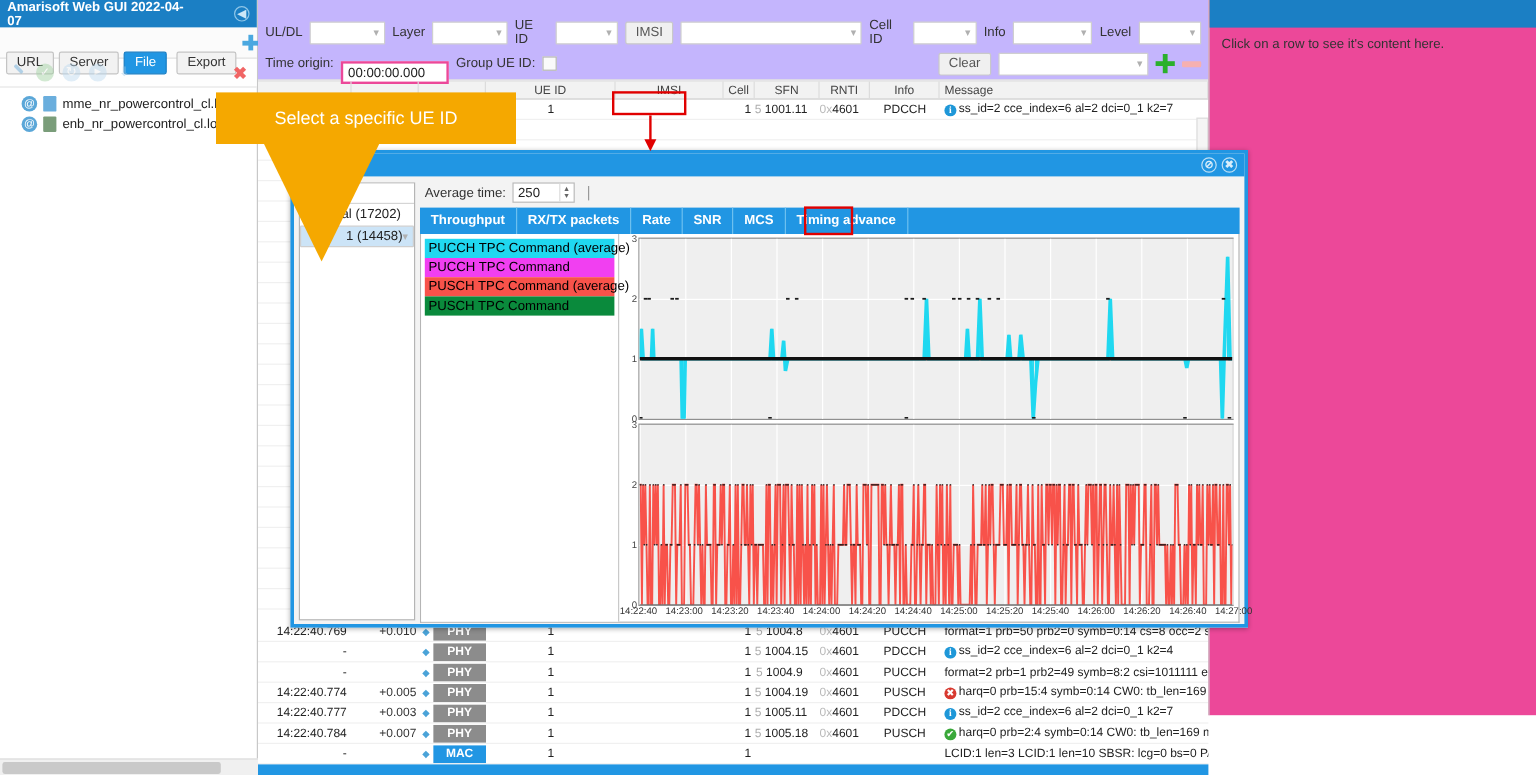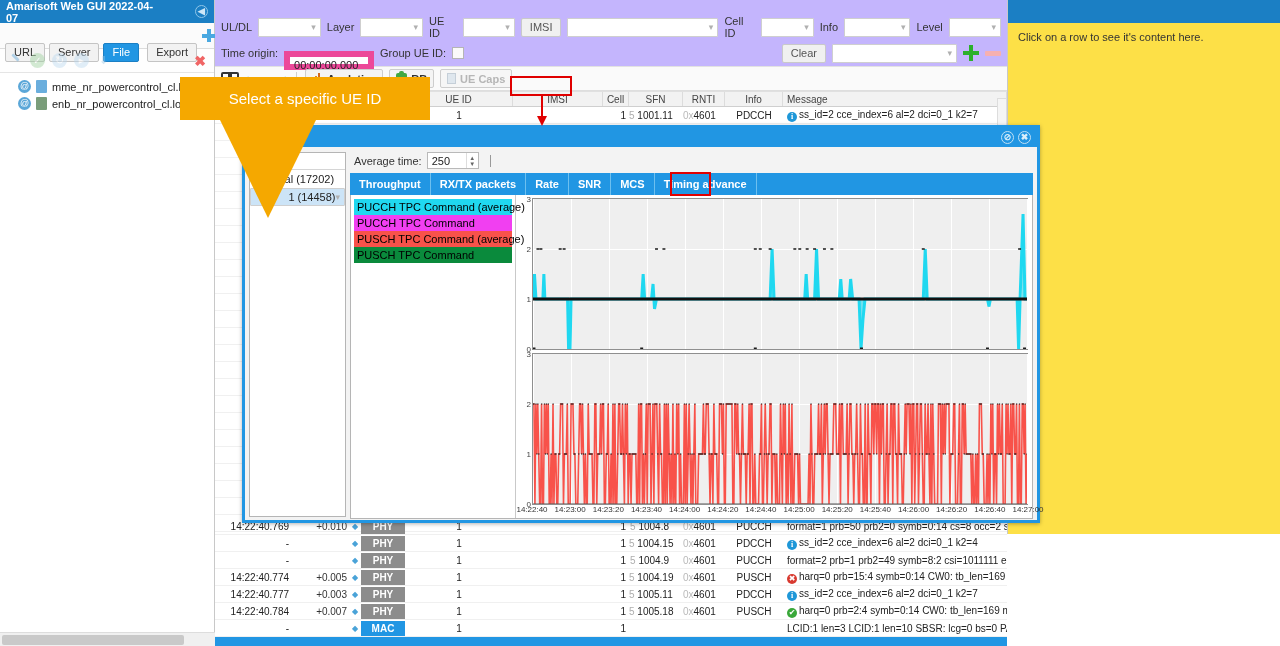--- a/index.html
+++ b/index.html
@@ -118,21 +118,21 @@
     display: flex; align-items: center; justify-content: flex-end;
     padding: 0 4px; border-radius: 1px; cursor: pointer;
   }
   .sel::after { content: '\25BE'; color: #b0b0b0; font-size: 9px; } .sel.w55{width:55px;} .sel.w66{width:66px;}
   .sel.w160 { width: 160px; } .sel.w70{width:70px;}
   .btn-gray {
     height: 19px; padding: 0 8px; background: #f0f0f0; border: 1px solid #c9c9c9;
     font-size: 11px; line-height: 17px; color: #555; border-radius: 2px; cursor: pointer;
   }
   .txtinput {
-    height: 19px; border: 6px solid #ec4899; background: #fff;
+    height: 19px; border: 2px solid #ec4899; background: #fff;
     font-size: 11px; padding: 0 4px; line-height: 17px; color: #222; margin-top: 15px;
   }
   .chk-box { width: 12px; height: 12px; border: 1px solid #b5b5b5; background: #fafafa; cursor:pointer;}
   .green-plus { width:16px; height:16px; position:relative; cursor:pointer;}
   .green-plus::before,.green-plus::after{content:'';position:absolute;background:#2bb02b;}
   .green-plus::before{left:6px;top:0;width:4px;height:16px;}
   .green-plus::after{left:0;top:6px;width:16px;height:4px;}
   .red-minus { width:16px;height:5px;background:#f6b0b0;border-radius:1px;cursor:pointer;}
 
   #actionbar {
@@ -197,21 +197,21 @@
   .ic-r{display:inline-block;width:10px;height:10px;border-radius:50%;background:#d83a30;color:#fff;font-size:8px;line-height:10px;text-align:center;vertical-align:-1px;margin-right:2px;}
   .ic-g{display:inline-block;width:10px;height:10px;border-radius:50%;background:#3aa83a;color:#fff;font-size:8px;line-height:10px;text-align:center;vertical-align:-1px;margin-right:2px;}
 
   #logs-bottom-bar{position:absolute;left:215px;bottom:0;width:792px;height:9px;background:#2196e3;}
   #logs-right-scroll{
     position:absolute; right:0; top:98px; width:10px; height:28px; background:#f5f5f5; border:1px solid #ddd;
   }
 
   
   #right-panel {
-    position:absolute; left:1007px; top:0; width:273px; height:534px; background:#fde047;
+    position:absolute; left:1007px; top:0; width:273px; height:596px; background:#ec4899;
     border-left:1px solid #c8c8c8;
   }
   #right-head{height:23px;background:#1b7fc4;}
   #right-body{padding:8px 10px;font-size:11px;color:#333;}
 
   
   #dialog {
     position:absolute; left:242px; top:125px; width:798px; height:398px;
     border:3px solid #2196e3; background:#f3f3f3; z-index:20;
     box-shadow: 0 1px 4px rgba(0,0,0,.3);
@@ -343,42 +343,20 @@
         <span class="fl">Group UE ID:</span>
         <div class="chk-box"></div>
         <div class="spacer"></div>
         <div class="btn-gray">Clear</div>
         <div class="sel" style="width:125px"></div>
         <div class="green-plus"></div>
         <div class="red-minus"></div>
       </div>
     </div>
 
-    <div id="actionbar">
-      <span class="bino"></span>
-      <span class="arrow-l">⟵</span>
-      <span class="arrow-r">⟶</span>
-      <span class="divider-v"></span>
-      <div class="act-btn">
-        <span class="chart-ic">
-            <span></span>
-            <span></span>
-            <span></span>
-          </span>
-        <span>Analytics</span>
-      </div>
-      <div class="act-btn">
-        <span class="rb-ic"></span>
-        <span>RB</span>
-      </div>
-      <div class="act-btn dis">
-        <span class="uecaps-ic"></span>
-        <span>UE Caps</span>
-      </div>
-    </div>
 
     <div id="log-table">
       <div id="log-head">
         <div class="th" style="width:78px"></div>
         <div class="th" style="width:56px"></div>
         <div class="th" style="width:12px;border-right:none"></div>
         <div class="th" style="width:44px"></div>
         <div class="th c-ueid">UE ID</div>
         <div class="th c-imsi">IMSI</div>
         <div class="th c-cell" style="text-align:center;padding:0">Cell</div>

